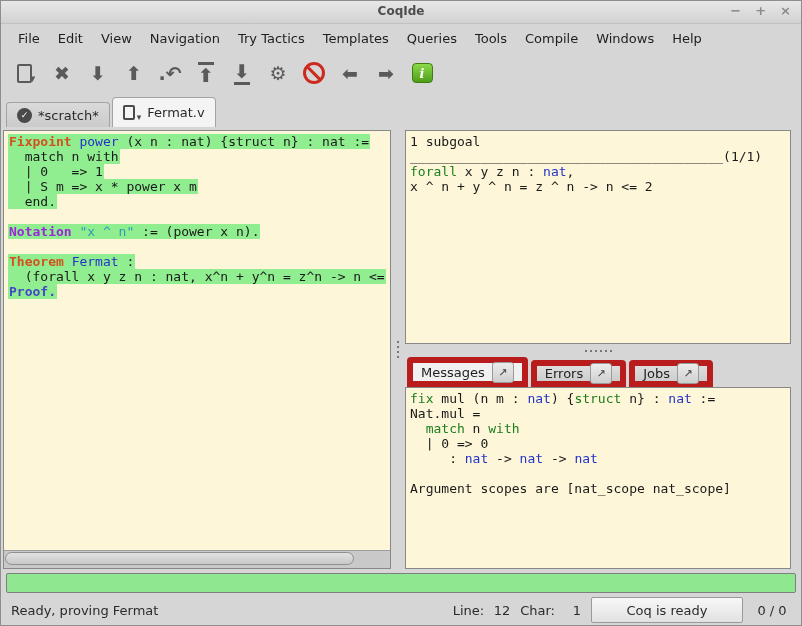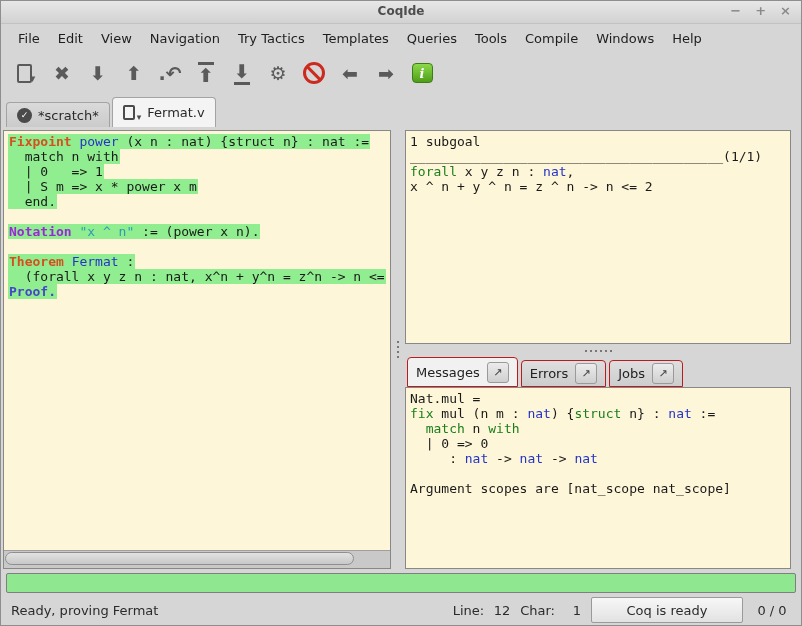--- a/index.html
+++ b/index.html
@@ -47,21 +47,21 @@
   .editor-wrap{width:388px;flex:none;display:flex;flex-direction:column;border:1px solid #888;background:var(--editor-bg);box-sizing:border-box;}
   .code-area{flex:1;overflow:hidden;padding:3px 2px 0 4px;min-height:0;}
   .hscroll{height:15px;flex:none;background:#c9c9c9;border-top:1px solid #9f9f9f;padding:1px;box-sizing:content-box;}
   .hthumb{width:91%;height:13px;background:linear-gradient(#e2e2e2,#c8c8c8);border:1px solid #8f8f8f;border-radius:7px;box-sizing:border-box;}
   .vsplit{width:14px;flex:none;display:flex;flex-direction:column;justify-content:center;align-items:center;gap:3px;}
   .hsplit{height:13px;flex:none;display:flex;flex-direction:row;justify-content:center;align-items:center;gap:3px;}
   .dot{width:2px;height:2px;background:#777;}
   .right-col{flex:1;display:flex;flex-direction:column;min-width:0;}
   .goal-frame{height:214px;flex:none;overflow:hidden;padding:3px 4px;border:1px solid #888;background:var(--editor-bg);box-sizing:border-box;}
   .msg-tabbar{height:30px;flex:none;display:flex;align-items:flex-end;gap:3px;padding-left:2px;}
-  .msg-tab{display:flex;align-items:center;gap:7px;padding:3px 8px;border:1px solid #b91c1c;border-radius:4px 4px 0 0;
+  .msg-tab{display:flex;align-items:center;gap:7px;padding:3px 8px;border:6px solid #b91c1c;border-radius:4px 4px 0 0;
            background:linear-gradient(#dedede,#cdcdcd);font-size:13px;color:#222;height:27px;box-sizing:border-box;justify-content:center;}
   .msg-tab.active{background:#f1f1f1;height:30px;}
   .detach-btn{width:20px;height:19px;border:1px solid #9a9a9a;border-radius:3px;background:linear-gradient(#ececec,#cfcfcf);
               font-size:11px;color:#444;display:inline-flex;align-items:center;justify-content:center;}
   .msg-frame{flex:1;overflow:hidden;padding:3px 4px;border:1px solid #888;background:var(--editor-bg);min-height:0;box-sizing:border-box;}
 
   
   .code-line{font-family:"DejaVu Sans Mono",monospace;font-size:13px;line-height:15px;white-space:pre;color:#1a1a1a;}
   .hl{display:inline-block;padding:0 1px;}
   .hl-processed{background:var(--accent-green-highlight);}
@@ -209,22 +209,22 @@
           <span class="detach-btn">↗</span>
         </div>
         <div class="msg-tab">
           <span>Jobs</span>
           <span class="detach-btn">↗</span>
         </div>
       </div>
 
       <div class="msg-frame">
         <div id="msg-code">
+            <div class="code-line"><span class="tok-gallina">fix</span><span class="tok-plain"> mul (n m : </span><span class="tok-ident">nat</span><span class="tok-plain">) {</span><span class="tok-gallina">struct</span><span class="tok-plain"> n} : </span><span class="tok-ident">nat</span><span class="tok-plain"> :=</span></div>
             <div class="code-line"><span class="tok-plain">Nat.mul =</span></div>
-            <div class="code-line"><span class="tok-gallina">fix</span><span class="tok-plain"> mul (n m : </span><span class="tok-ident">nat</span><span class="tok-plain">) {</span><span class="tok-gallina">struct</span><span class="tok-plain"> n} : </span><span class="tok-ident">nat</span><span class="tok-plain"> :=</span></div>
             <div class="code-line"><span class="tok-plain">  </span><span class="tok-gallina">match</span><span class="tok-plain"> n </span><span class="tok-gallina">with</span></div>
             <div class="code-line"><span class="tok-plain">  | 0 =&gt; 0</span></div>
             <div class="code-line"><span class="tok-plain">     : </span><span class="tok-ident">nat</span><span class="tok-plain"> -&gt; </span><span class="tok-ident">nat</span><span class="tok-plain"> -&gt; </span><span class="tok-ident">nat</span></div>
             <div class="code-line">&nbsp;</div>
             <div class="code-line"><span class="tok-plain">Argument scopes are [nat_scope nat_scope]</span></div>
           </div>
       </div>
     </div>
 
   </div>

